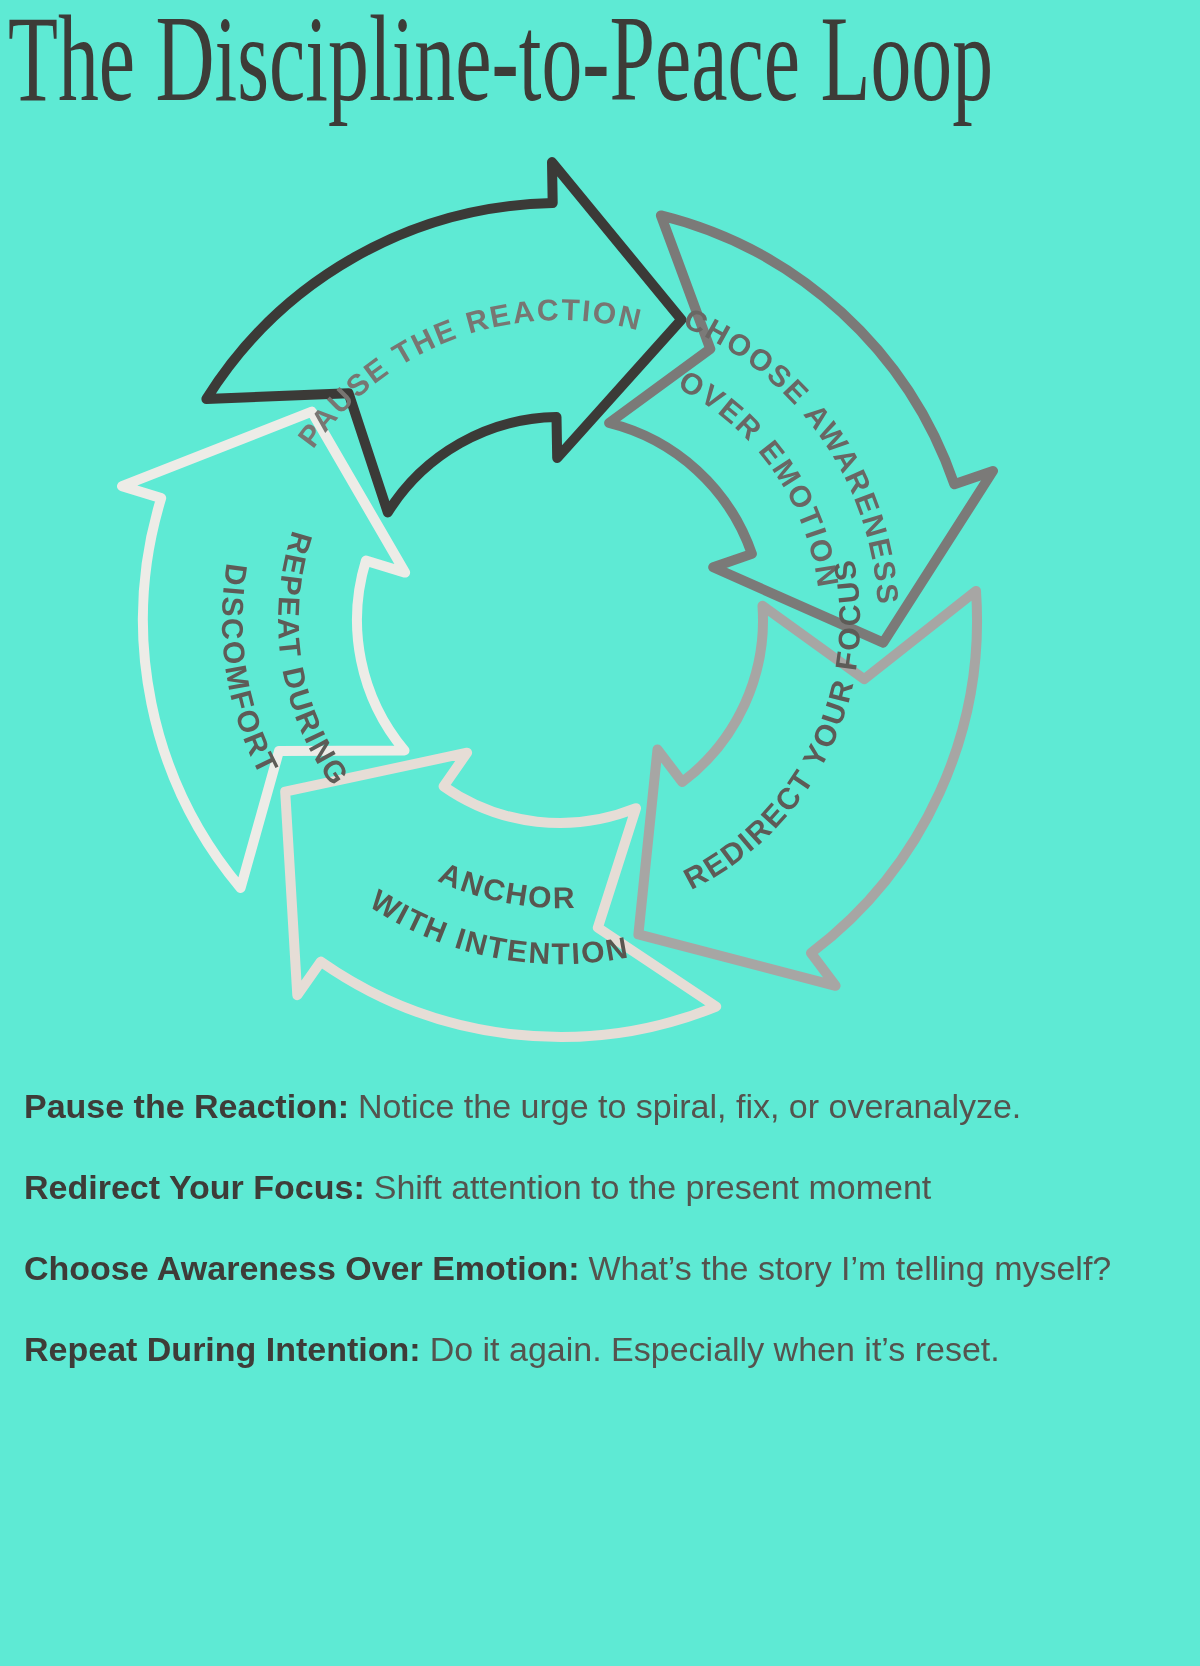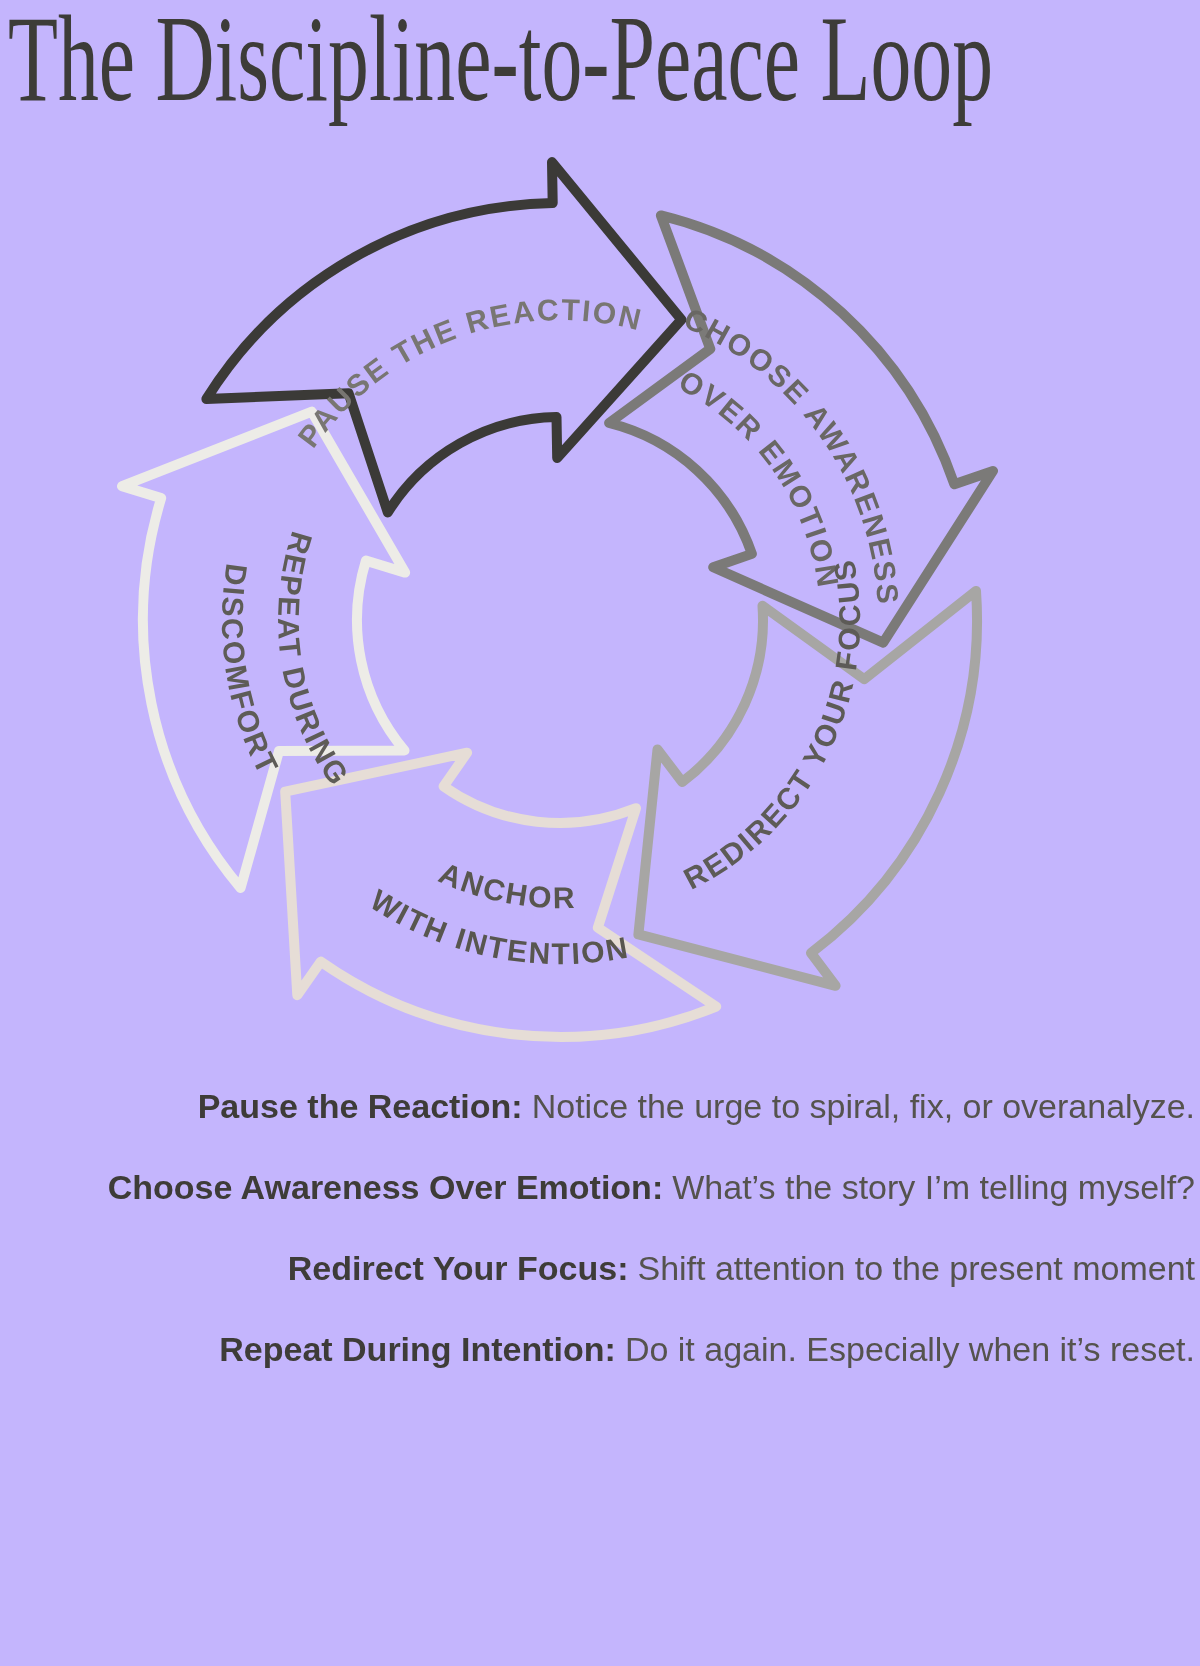--- a/index.html
+++ b/index.html
@@ -1,24 +1,24 @@
 <!DOCTYPE html>
 <html><head>
 <meta charset="utf-8">
 <style>
   html,body { margin:0; padding:0; background:#f4f1ea; }
-  .page { position:relative; width:1200px; height:1666px; background:#c4b5fd;
-          overflow:hidden; font-family:"Liberation Sans", sans-serif;text-align:right; }
+  .page { position:relative; width:1200px; height:1666px; background:#5eead4;
+          overflow:hidden; font-family:"Liberation Sans", sans-serif; }
   .title { position:absolute; left:8px; top:-2px; margin:0;
            font-family:"Liberation Serif", serif; font-weight:400;
            font-size:122px; line-height:1; color:#3d3c38;
            transform:scaleX(0.67); transform-origin:0 0; white-space:nowrap; }
   .diagram { position:absolute; left:0; top:120px; }
   .legend { position:absolute; left:20px; top:1089px; width:1175px; }
-  .leg { margin:0 0 46px 10px; font-size:34px; line-height:35px;
+  .leg { margin:0 0 46px 4px; font-size:34px; line-height:35px;
          color:#55534e; white-space:nowrap; }
   .leg b { color:#3e3c38; font-weight:700; margin-right:9px; }
 </style>
 </head>
 <body>
 
 <div class="page">
 
   <h1 class="title">The Discipline-to-Peace Loop</h1>
 
@@ -41,18 +41,18 @@
       <path id="tp-3-1" d="M220.2,553.8 A344,344 0 0 0 854.9,677.2" fill="none"></path>
       <text fill="#58564f" font-size="30" font-weight="700" letter-spacing="2" font-family="&quot;Liberation Sans&quot;, sans-serif"><textPath href="#tp-3-1" xlink:href="#tp-3-1" startOffset="50%" text-anchor="middle">WITH INTENTION</textPath></text>
       <path id="tp-4-0" d="M423.3,253.4 A282,282 0 0 0 506.2,776.8" fill="none"></path>
       <text fill="#5e5c57" font-size="30" font-weight="700" letter-spacing="2" font-family="&quot;Liberation Sans&quot;, sans-serif"><textPath href="#tp-4-0" xlink:href="#tp-4-0" startOffset="50%" text-anchor="middle">REPEAT DURING</textPath></text>
       <path id="tp-4-1" d="M396.1,204.4 A338,338 0 0 0 495.5,831.8" fill="none"></path>
       <text fill="#5e5c57" font-size="30" font-weight="700" letter-spacing="2" font-family="&quot;Liberation Sans&quot;, sans-serif"><textPath href="#tp-4-1" xlink:href="#tp-4-1" startOffset="50%" text-anchor="middle">DISCOMFORT</textPath></text>
     </svg>
 
   <div class="legend">
     <p class="leg"><b>Pause the Reaction:</b><span>Notice the urge to spiral, fix, or overanalyze.</span></p>
+    <p class="leg"><b>Redirect Your Focus:</b><span>Shift attention to the present moment</span></p>
     <p class="leg"><b>Choose Awareness Over Emotion:</b><span>What’s the story I’m telling myself?</span></p>
-    <p class="leg"><b>Redirect Your Focus:</b><span>Shift attention to the present moment</span></p>
     <p class="leg"><b>Repeat During Intention:</b><span>Do it again. Especially when it’s reset.</span></p>
   </div>
 
 </div>
 
 </body></html>

